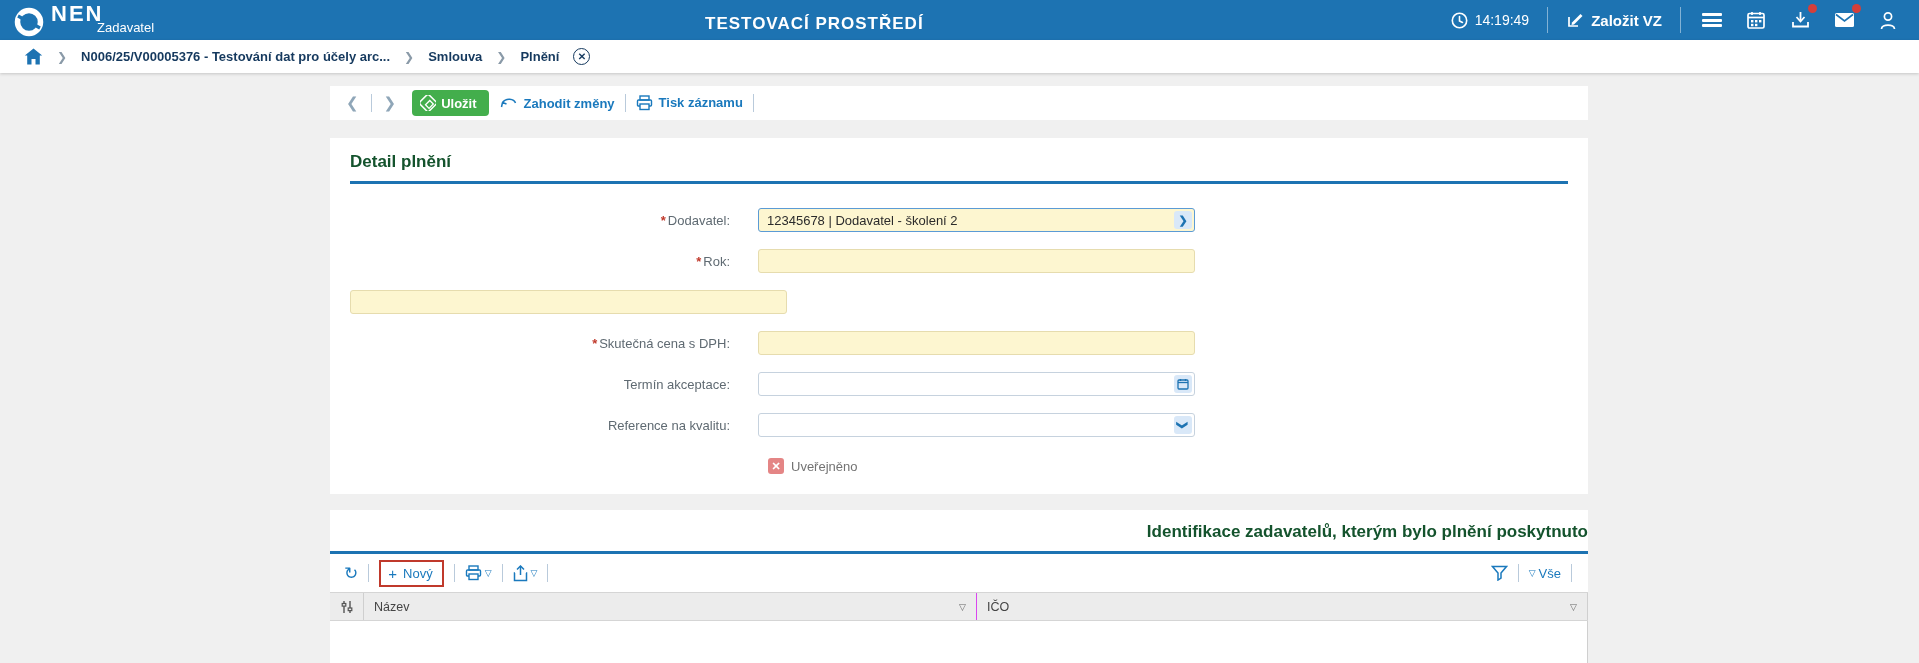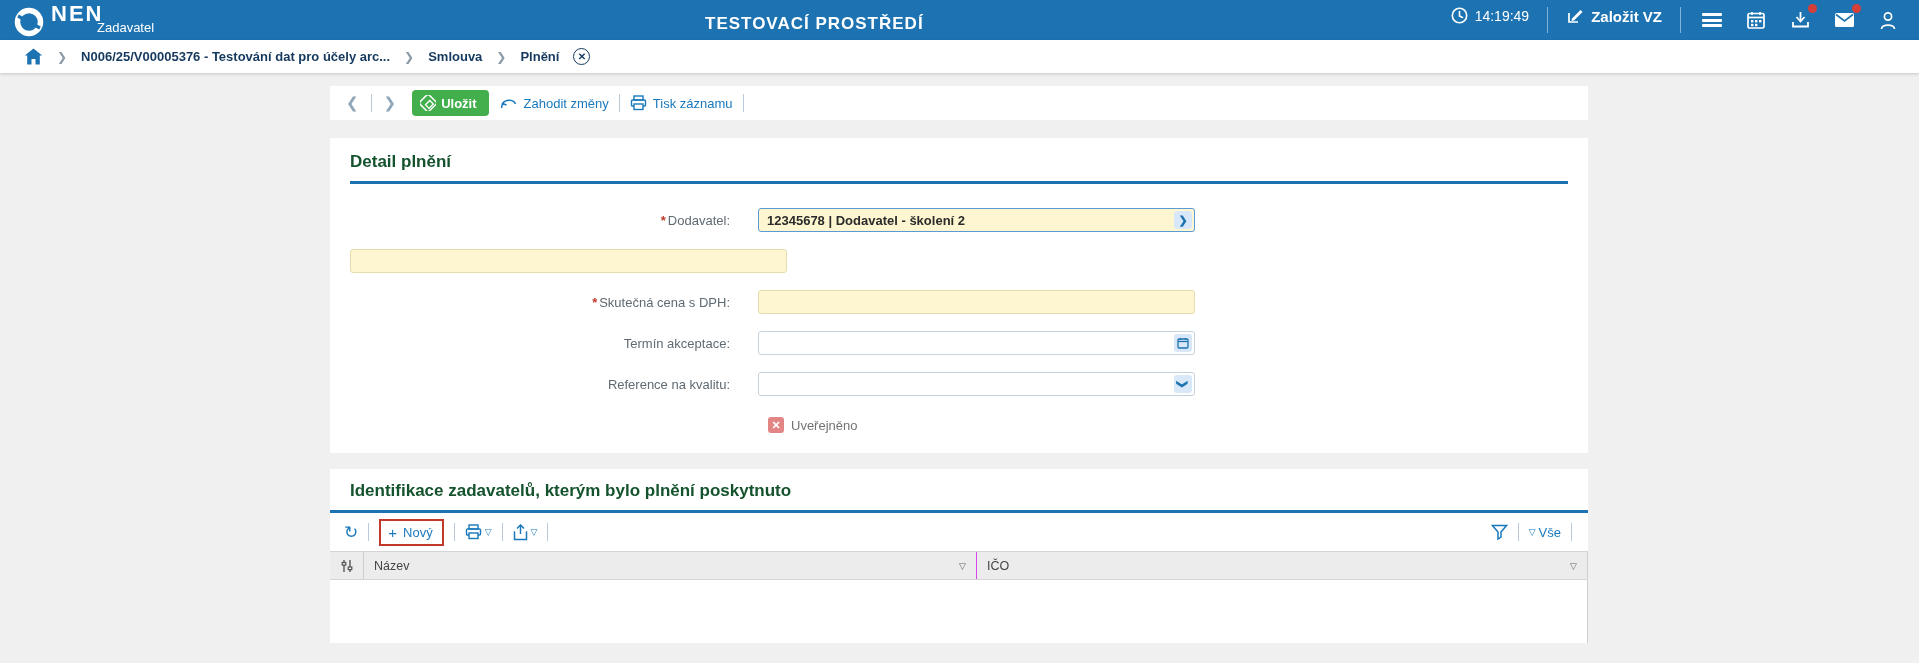--- a/index.html
+++ b/index.html
@@ -9,21 +9,21 @@
   
   .top-header { height:40px; background:#1d73b2; display:flex; align-items:center;
     color:#fff; position:relative; padding:0 18px 0 14px; }
   .logo-wrap { display:flex; align-items:flex-start; gap:7px; }
   .logo-mark { width:30px; height:30px; margin-top:4px; }
   .brand-block { line-height:1; }
   .brand-name { font-size:22px; font-weight:bold; letter-spacing:2px; }
   .brand-sub { font-size:13px; margin-left:46px; margin-top:-4px; }
   .env-title { position:absolute; left:705px; top:0; height:48px; display:flex; align-items:center;
     font-size:17px; font-weight:bold; letter-spacing:1px; }
-  .header-right { margin-left:auto; display:flex; align-items:flex-start; gap:18px; font-size:14px; }
+  .header-right { margin-left:auto; display:flex; align-items:center; gap:18px; font-size:14px; }
   .hdr-sep { width:1px; height:26px; background:rgba(255,255,255,.45); }
   .hdr-item { display:flex; align-items:center; gap:7px; cursor:pointer; }
   .hdr-bold { font-weight:bold; font-size:15px; }
   .icon-btn { position:relative; display:flex; align-items:center; justify-content:center;
     width:26px; height:26px; cursor:pointer; }
   .badge-dot { position:absolute; top:-3px; right:-4px; width:9px; height:9px;
     background:#d43f3a; border-radius:50%; }
   .burger { width:20px; height:14px; display:flex; flex-direction:column; justify-content:space-between; }
   .burger span { height:3px; background:#fff; border-radius:1px; }
 
@@ -41,41 +41,41 @@
   .content { margin-left:330px; width:1258px; }
 
   
   .toolbar-strip { margin-top:13px; height:34px; background:#fff; display:flex;
     align-items:center; padding:0 14px; gap:10px; font-size:13px; }
   .nav-arrow { color:#8fa6b8; font-size:15px; cursor:pointer; padding:0 2px; }
   .tb-sep { width:1px; height:18px; background:#b9cadb; }
   .btn-save { display:flex; align-items:center; gap:5px; background:#43ae4c; color:#fff;
     font-weight:bold; font-size:13px; border:none; border-radius:4px; padding:5px 12px 5px 8px;
     cursor:pointer; margin-left:4px; }
-  .link-item { display:flex; align-items:center; gap:6px; color:#1a79bd; cursor:pointer; }
+  .link-item { display:flex; gap:6px; color:#1a79bd; cursor:pointer;font-weight:bold; }
 
   
   .panel { background:#fff; }
   .panel-1 { margin-top:18px; padding:14px 20px 20px 20px; }
   .panel-2 { margin-top:16px; padding-top:12px; height:170px; }
   .section-title { font-size:17px; font-weight:bold; color:#14532d; }
   .section-rule { height:3px; background:#1d73b2; margin-top:9px; }
   .panel-2 .section-title, .panel-2 .section-rule { margin-left:0; }
-  .panel-2 .section-title { padding-left:20px; }
+  .panel-2 .section-title { padding-left:12px;text-align:right; }
 
   
   .form-area { margin-top:24px; }
   .form-row { display:flex; align-items:center; margin-bottom:17px; height:24px; }
   .form-label { width:408px; text-align:right; font-size:13px; color:#5f6a72; padding-right:28px; }
   .req-star { color:#c0392b; margin-right:2px; font-weight:bold; }
   .field-wrap { position:relative; width:437px; height:24px; }
   .fld { width:100%; height:100%; border-radius:3px; font-family:"Liberation Sans",sans-serif;
     font-size:13px; padding:0 8px; outline:none; }
   .fld-yellow { background:#fdf6d0; border:1px solid #e6dcae; }
-  .fld-lookup { border:1px solid #5b9bd5; font-weight:bold; color:#2b2b2b; padding-right:10px; }
+  .fld-lookup { border:1px solid #5b9bd5; font-weight:normal; color:#2b2b2b; padding-right:10px; }
   .fld-white { background:#fff; border:1px solid #c6d2de; }
   .adorn { position:absolute; right:3px; top:3px; width:18px; height:18px; border-radius:3px;
     background:#d9e8f8; color:#1d73b2; display:flex; align-items:center; justify-content:center;
     font-size:11px; font-weight:bold; cursor:pointer; }
   .status-row { display:flex; align-items:center; gap:7px; margin-left:418px; margin-top:21px; }
   .status-x { width:16px; height:16px; background:#e48585; border-radius:3px; color:#fff;
     font-size:11px; font-weight:bold; display:flex; align-items:center; justify-content:center; }
   .status-text { font-size:13px; color:#737373; }
 
   
@@ -235,20 +235,28 @@
       <div class="form-row">
         <div class="form-label">
           <span class="req-star">*</span><span>Dodavatel:</span>
         </div>
         <div class="field-wrap">
           <input class="fld fld-yellow fld-lookup" value="12345678 | Dodavatel - školení 2" style="">
           <span class="adorn">❯</span>
         </div>
       </div>
 
+      <div class="form-row">
+        <div class="form-label">
+          <span class="req-star">*</span><span>Rok:</span>
+        </div>
+        <div class="field-wrap">
+          <input class="fld fld-yellow" value="" style="">
+        </div>
+      </div>
 
       <div class="form-row">
         <div class="field-wrap">
           <input class="fld fld-yellow" value="" style="">
         </div>
       </div>
 
       <div class="form-row">
         <div class="form-label">
           <span class="req-star">*</span><span>Skutečná cena s DPH:</span>

